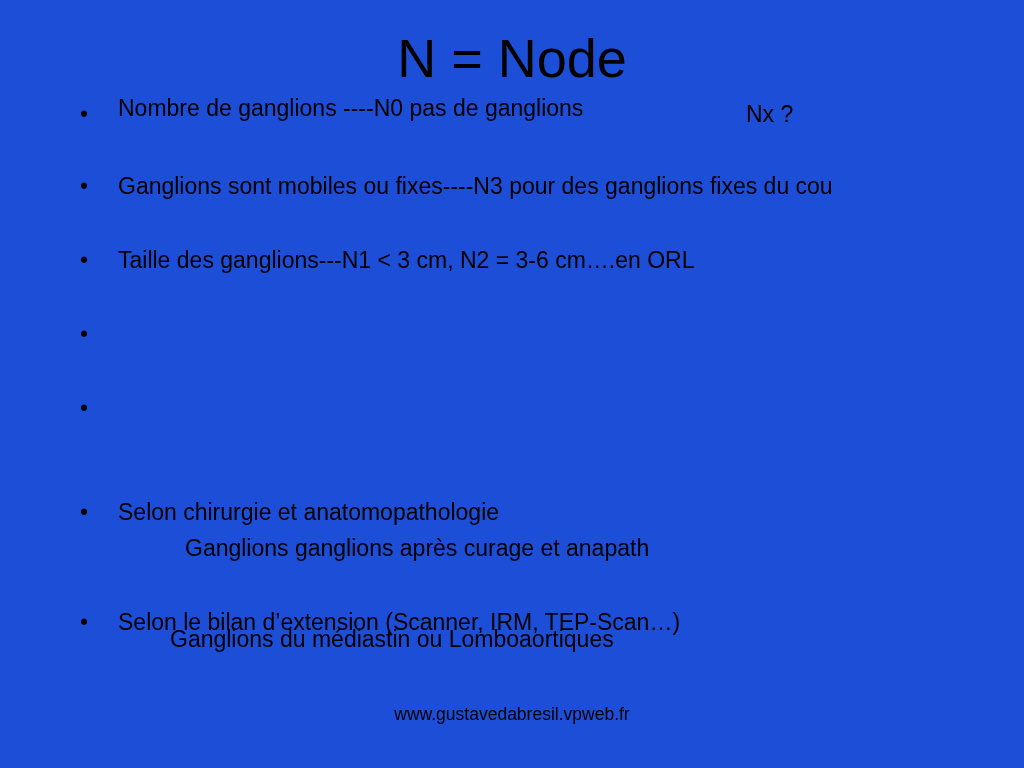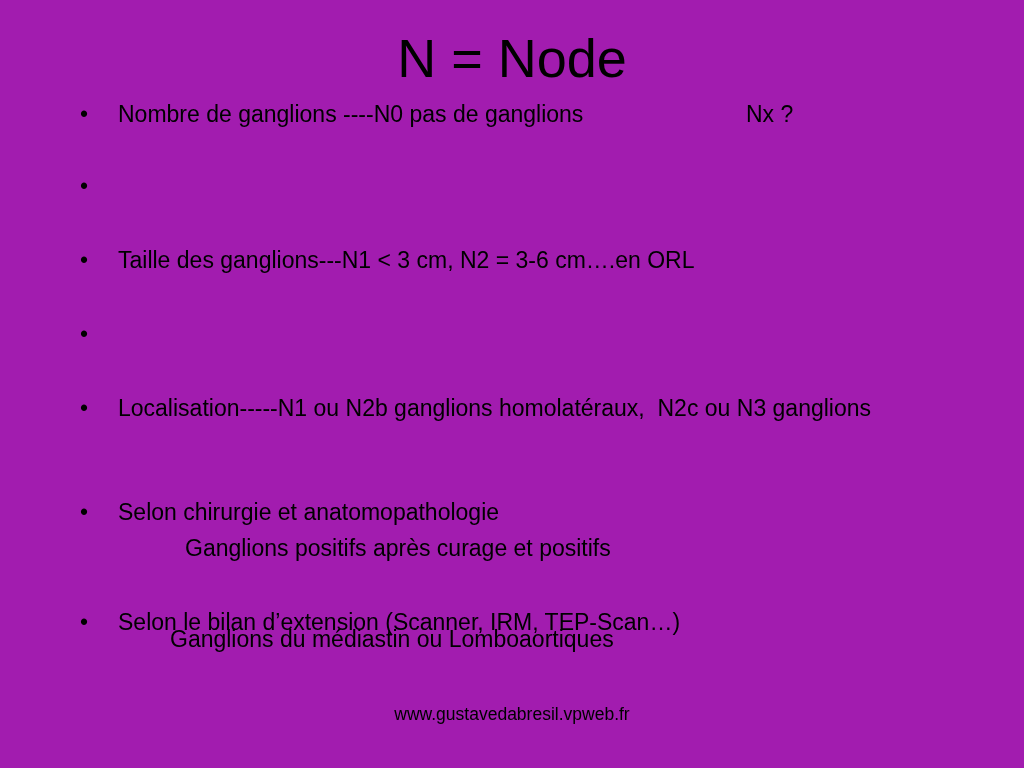--- a/index.html
+++ b/index.html
@@ -4,21 +4,21 @@
   <style>
     html, body {
       margin: 0;
       padding: 0;
       background: #ffffff;
     }
     .slide {
       position: relative;
       width: 1024px;
       height: 768px;
-      background: #a21caf;
+      background: #1d4ed8;
       color: #000000;
       font-family: "Liberation Sans", sans-serif;
       overflow: hidden;
     }
     .title {
       position: absolute;
       top: 28px;
       left: 0;
       width: 1024px;
       text-align: center;
@@ -55,36 +55,36 @@
     }
   </style>
 </head>
 <body>
 
 <div class="slide">
 
   <div class="title">N = Node</div>
 
   <div class="dot" style="top:99px">•</div>
-  <div class="line" style="top:99px">Nombre de ganglions ----N0 pas de ganglions</div>
+  <div class="line" style="top:93px">Nombre de ganglions ----N0 pas de ganglions</div>
   <div class="line right-col" style="top:99px">Nx ?</div>
 
   <div class="dot" style="top:171px">•</div>
+  <div class="line" style="top:171px">Ganglions sont mobiles ou fixes----N3 pour des ganglions fixes du cou</div>
 
   <div class="dot" style="top:245px">•</div>
   <div class="line" style="top:245px">Taille des ganglions---N1 &lt; 3 cm, N2 = 3-6 cm….en ORL</div>
 
   <div class="dot" style="top:319px">•</div>
 
   <div class="dot" style="top:393px">•</div>
-  <div class="line" style="top:393px">Localisation-----N1 ou N2b ganglions homolatéraux,  N2c ou N3 ganglions</div>
 
   <div class="dot" style="top:497px">•</div>
   <div class="line" style="top:497px">Selon chirurgie et anatomopathologie</div>
-  <div class="line indent-a" style="top:533px">Ganglions positifs après curage et positifs</div>
+  <div class="line indent-a" style="top:533px">Ganglions ganglions après curage et anapath</div>
 
   <div class="dot" style="top:607px">•</div>
   <div class="line" style="top:607px">Selon le bilan d’extension (Scanner, IRM, TEP-Scan…)</div>
   <div class="line indent-b" style="top:624px">Ganglions du médiastin ou Lomboaortiques</div>
 
   <div class="footer">www.gustavedabresil.vpweb.fr</div>
 
 </div>
 
 </body></html>

